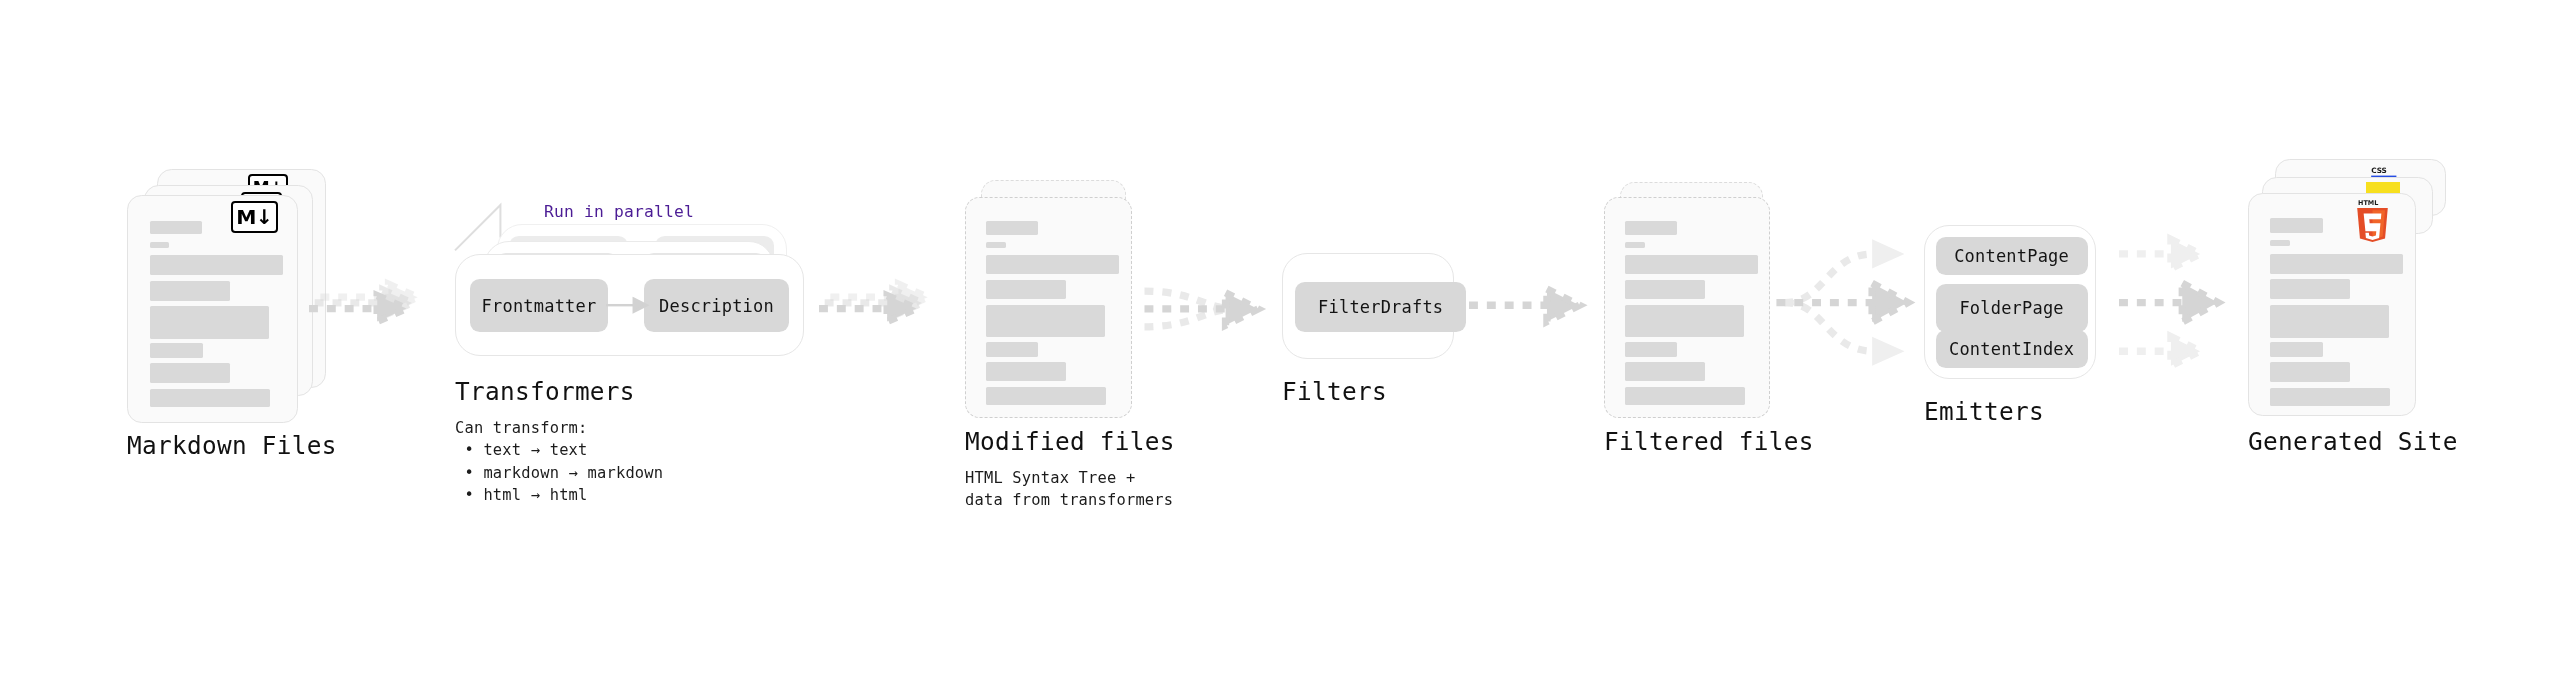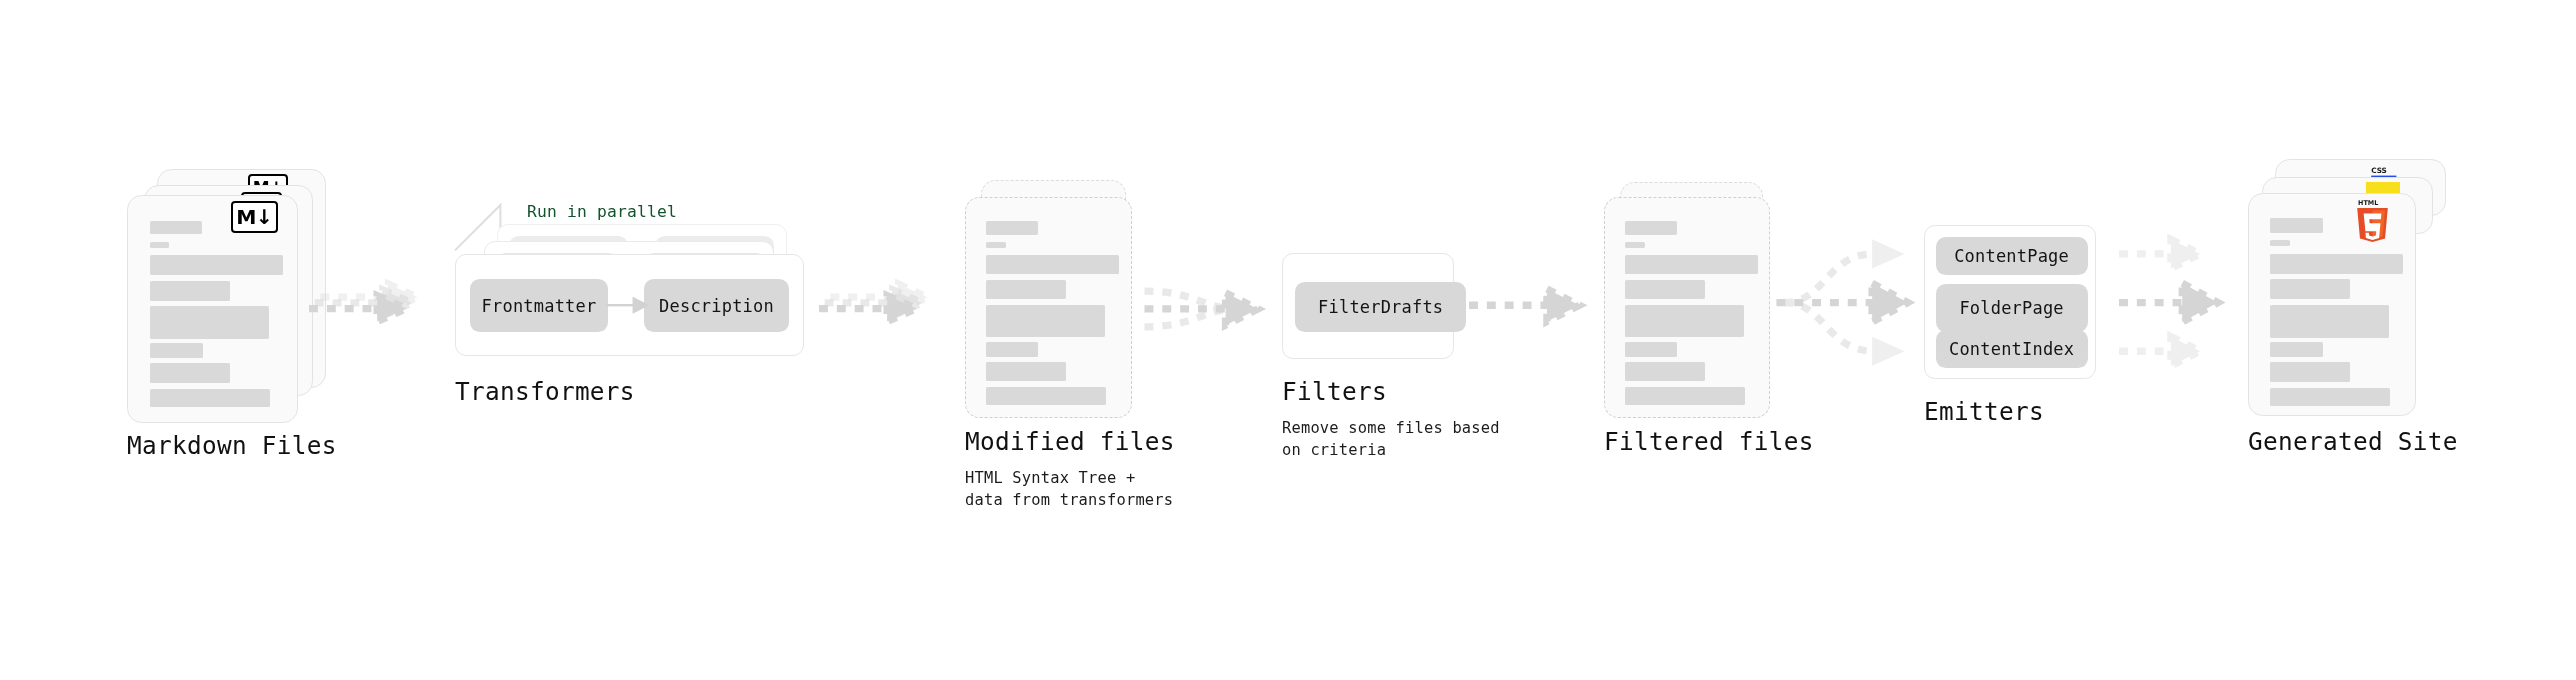--- a/index.html
+++ b/index.html
@@ -38,21 +38,21 @@
     font-family:"DejaVu Sans","Liberation Sans",sans-serif;
   }
 
   
   .shield{position:absolute;}
 
   
   .groupbox{
     position:absolute;
     border:1.6px solid #e6e6e6;
-    border-radius:11px;
+    border-radius:25px;
     background:#ffffff;
     box-sizing:border-box;
   }
   .pill{
     position:absolute;
     background:#d8d8d8;
     border-radius:9.8px;
     display:flex;align-items:center;justify-content:center;
     font-size:17px;
     color:#141414;
@@ -73,23 +73,24 @@
     position:absolute;
     font-size:15.4px;
     line-height:1.45;
     color:#1c1c1c;
     white-space:pre;
     letter-spacing:0.2px;
   }
   .parallel-label{
     position:absolute;
     font-size:16.3px;
-    color:#14532d;
+    color:#4c1d95;
     white-space:nowrap;
     letter-spacing:0.2px;
+    margin-left:17px;
   }
   svg{position:absolute;overflow:visible;}
 </style>
 </head>
 <body>
 
 <div id="stage">
 
   <div>
 
@@ -167,20 +168,24 @@
     <div class="pill" style="left:470px;top:279px;width:138px;height:53px;">Frontmatter</div>
     <div class="pill" style="left:644px;top:279px;width:145px;height:53px;">Description</div>
     <svg style="left:606px;top:297px;width:49px;height:18px;" viewBox="0 0 60 22" width="49" height="18">
       <g stroke="#d2d2d2" fill="#d2d2d2" stroke-width="3">
         <line x1="0" y1="10" x2="36" y2="10"></line>
         <polygon points="34,2 50,10 34,18"></polygon>
       </g>
     </svg>
   </div>
   <div class="title" style="left:455px;top:377px;">Transformers</div>
+  <div class="sub" style="left:455px;top:417px;">Can transform:
+ • text → text
+ • markdown → markdown
+ • html → html</div>
 
   <svg style="left:819px;top:268px;width:146px;height:73px;" viewBox="0 0 180 90" width="146" height="73">
     <g stroke="#d5d5d5" stroke-width="9" stroke-dasharray="11 11" fill="#d5d5d5">
       <g opacity="0.35" transform="translate(14,-14)">
         <line x1="0" y1="50" x2="88" y2="50"></line>
         <polygon points="84,34 120,50 84,66"></polygon>
       </g>
       <g opacity="0.5" transform="translate(7,-7)">
         <line x1="0" y1="50" x2="88" y2="50"></line>
         <polygon points="84,34 120,50 84,66"></polygon>
@@ -217,22 +222,20 @@
     <g stroke="#d5d5d5" stroke-width="9" stroke-dasharray="11 11" fill="#d5d5d5">
       <line x1="8" y1="60" x2="112" y2="60"></line>
       <polygon points="108,40 148,60 108,80"></polygon>
     </g>
   </svg>
 
   <div class="groupbox" style="left:1282px;top:253px;width:172px;height:106px;">
     <div class="pill" style="left:12.2px;top:28px;width:171px;height:50px;">FilterDrafts</div>
   </div>
   <div class="title" style="left:1282px;top:377px;">Filters</div>
-  <div class="sub" style="left:1282px;top:417px;">Remove some files based
-on criteria</div>
 
   <svg style="left:1469px;top:276px;width:138px;height:65px;" viewBox="0 0 170 80" width="138" height="65">
     <g stroke="#d5d5d5" stroke-width="9" stroke-dasharray="11 11" fill="#d5d5d5">
       <line x1="0" y1="36" x2="100" y2="36"></line>
       <polygon points="96,16 136,36 96,56"></polygon>
     </g>
   </svg>
 
   <div>
     <div class="doccard dashed" style="left:1620px;top:182px;width:143px;height:49px;border-color:#dcdcdc;"></div>

